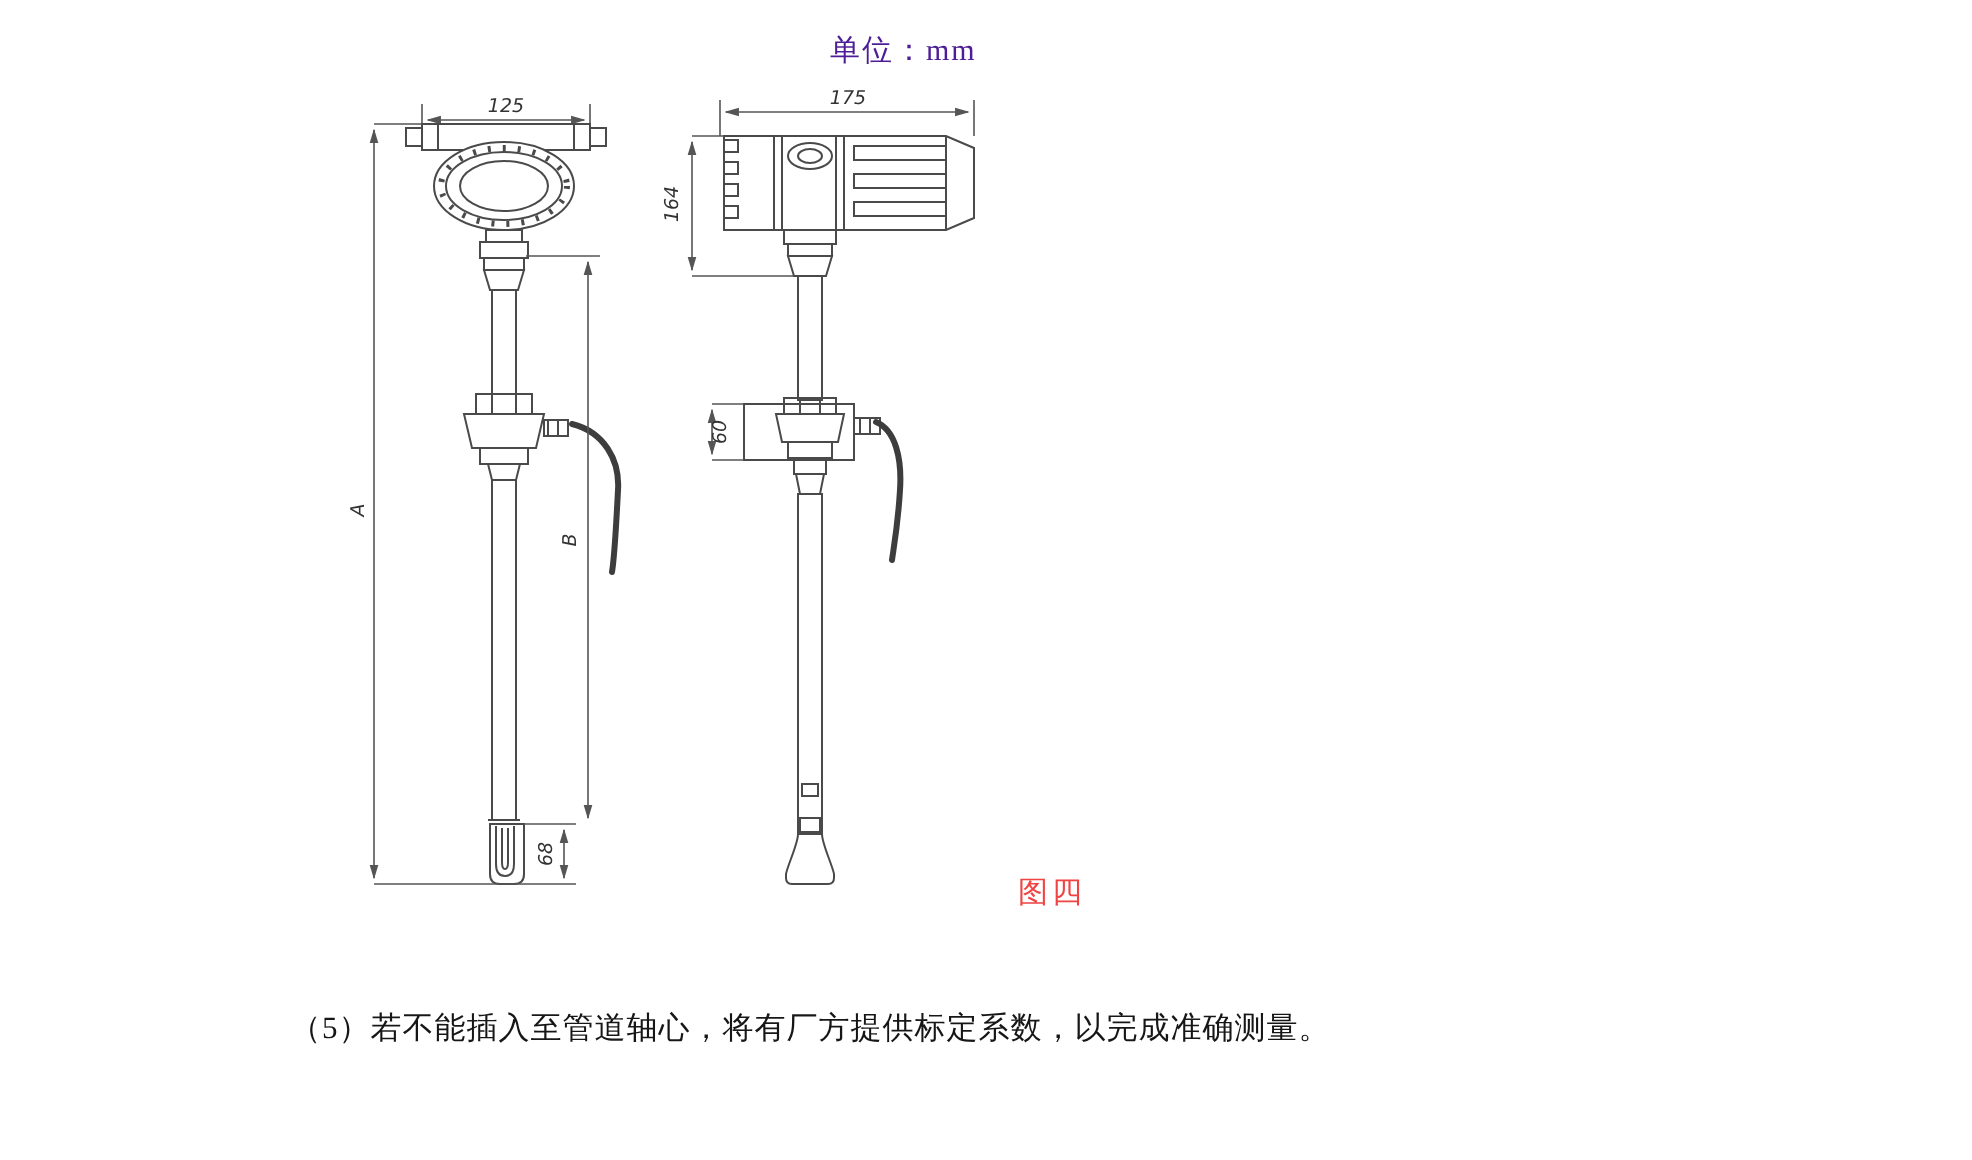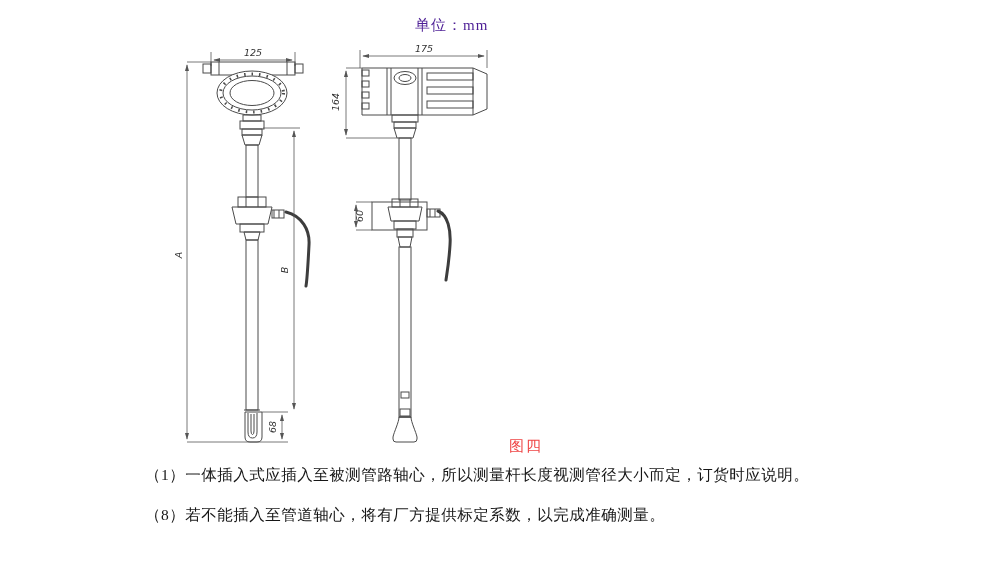--- a/index.html
+++ b/index.html
@@ -138,16 +138,15 @@
       <rect class="ln" x="231" y="352" width="8" height="6"></rect>
       <rect class="ln" x="230" y="369" width="10" height="7"></rect>
 
       <path class="ln" d="M229,377 C229,382 224,392 223,397 L223,399 Q223,402 226,402 L244,402 Q247,402 247,399 L247,397 C246,392 241,382 241,377 Z"></path>
       <path class="ln" d="M229,377 H241"></path>
     </g>
   </svg>
 
   <div class="figure-caption">图四</div>
 
-  <div class="note note-1">（1）一体插入式应插入至被测管路轴心，所以测量杆长度视测管径大小而定，订货时应说明。</div>
-  <div class="note note-2">（8）若不能插入至管道轴心，将有厂方提供标定系数，以完成准确测量。</div>
+  <div class="note note-2">（5）若不能插入至管道轴心，将有厂方提供标定系数，以完成准确测量。</div>
 
 </div>
 
 </body></html>

